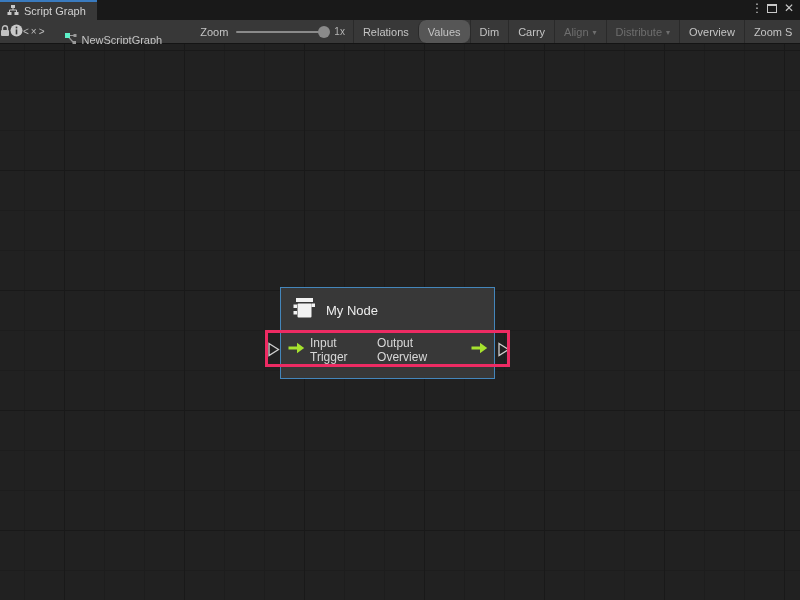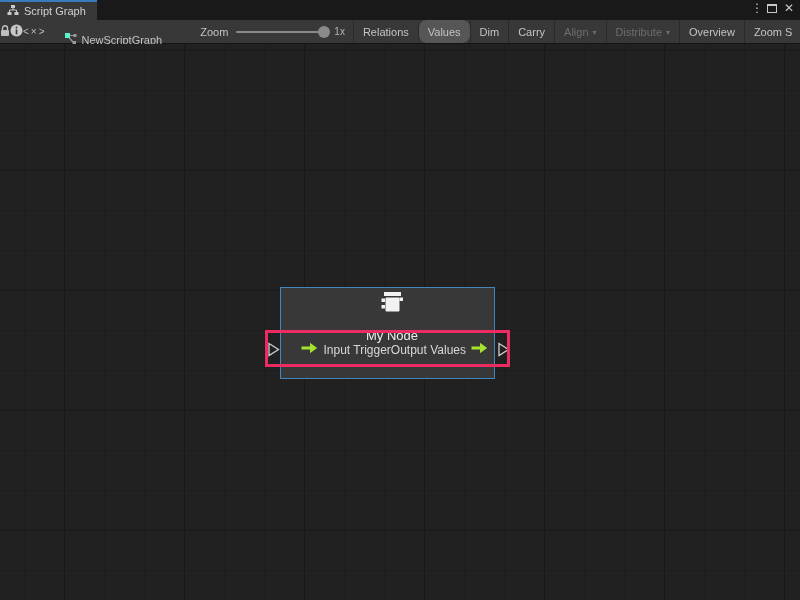--- a/index.html
+++ b/index.html
@@ -45,21 +45,21 @@
               linear-gradient(to bottom, #191919 1px, transparent 1px),
               linear-gradient(to right, #1d1d1d 1px, transparent 1px),
               linear-gradient(to bottom, #1d1d1d 1px, transparent 1px);
             background-size:120px 120px, 120px 120px, 40px 40px, 40px 40px;
             background-position:64px 6px, 64px 6px, 24px 6px, 24px 6px; }
 
   
   .node { position:absolute; left:280px; top:243px; width:215px; height:92px;
           background:#383838; border:1px solid #4486bb; }
   .node-header { height:45px; display:flex; align-items:center; padding-left:9px; gap:8px;
-                 border-bottom:1px solid #2e2e2e;flex-direction:column; }
+                 border-bottom:1px solid #2e2e2e; }
   .node-title { font-size:13px; color:#ededed; }
   .port-row { height:33px; display:flex; align-items:center; justify-content:flex-end;
               padding:0 6px 0 7px; }
   .port { display:flex; align-items:center; gap:5px; font-size:12px; color:#d8d8d8; }
 
   .outer-arrow { position:absolute; width:13px; height:15px; }
   .outer-arrow-left { left:267px; top:298px; }
   .outer-arrow-right { left:497px; top:298px; }
 
   .highlight-rect { position:absolute; left:265px; top:286px; width:245px; height:37px;
@@ -197,21 +197,21 @@
         <div class="port">
           <span>
             <svg width="17" height="12" viewBox="0 0 17 12">
               <rect x="0.5" y="4.5" width="9" height="3" fill="#a6e22e"></rect>
               <polygon points="9,0.8 16.2,6 9,11.2" fill="#a6e22e"></polygon>
             </svg>
           </span>
           <span>Input Trigger</span>
         </div>
         <div class="port">
-          <span>Output Values</span>
+          <span>Output Overview</span>
           <span>
             <svg width="17" height="12" viewBox="0 0 17 12">
               <rect x="0.5" y="4.5" width="9" height="3" fill="#a6e22e"></rect>
               <polygon points="9,0.8 16.2,6 9,11.2" fill="#a6e22e"></polygon>
             </svg>
           </span>
         </div>
       </div>
     </div>
 

